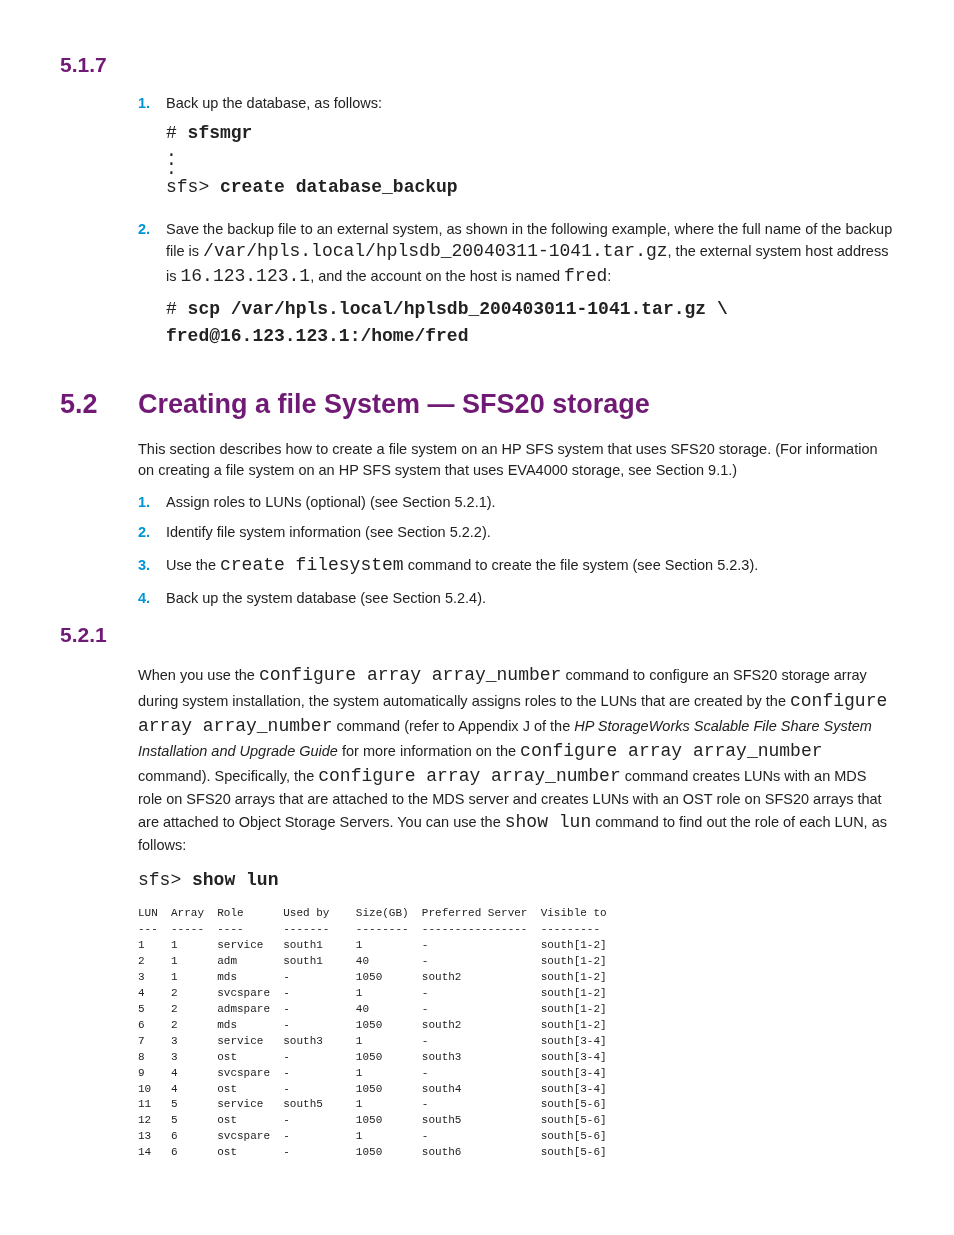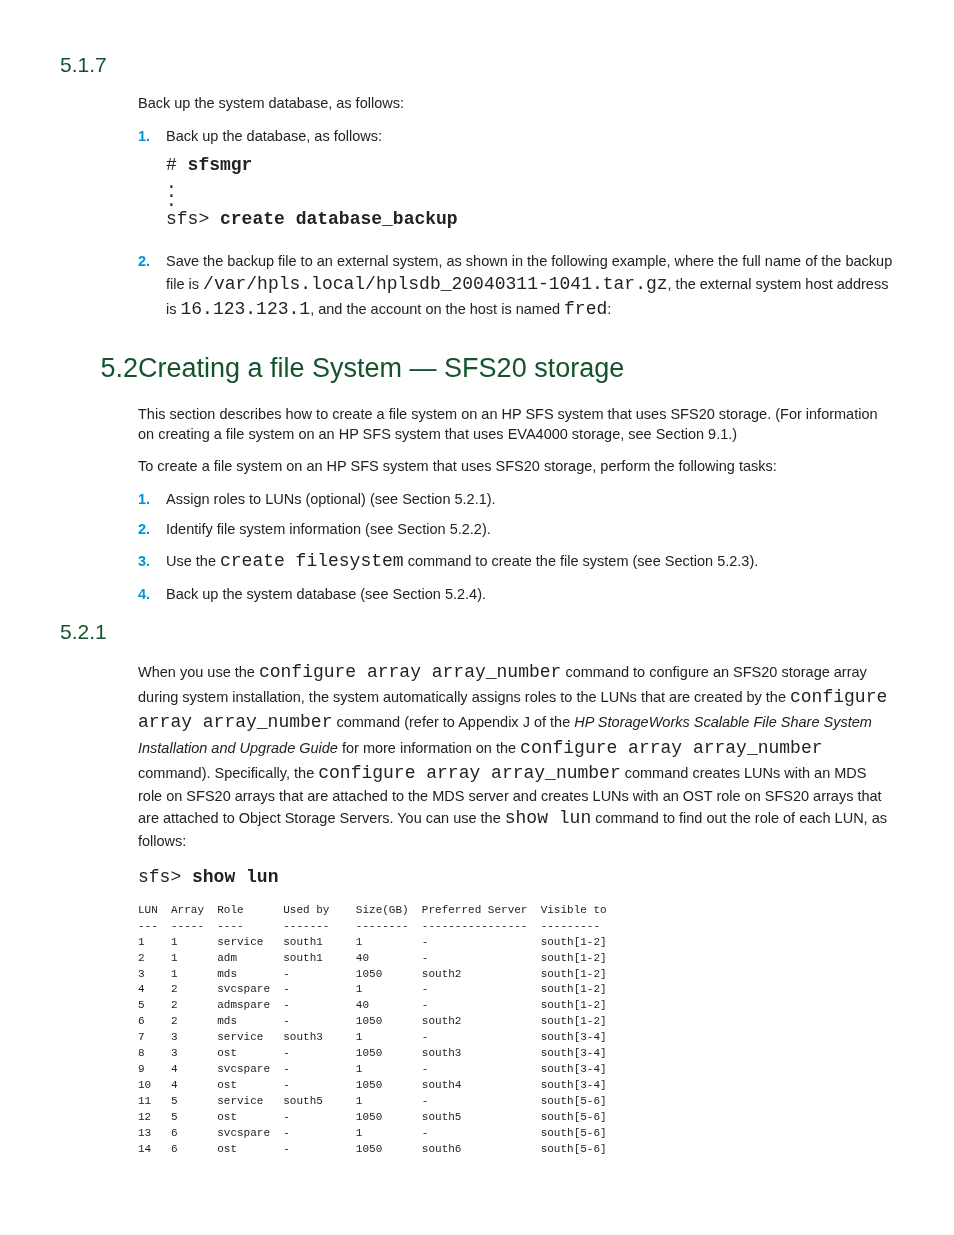--- a/index.html
+++ b/index.html
@@ -6,34 +6,33 @@
     font-family: Arial, Helvetica, sans-serif;
     font-size: 14.5px;
     color: #222;
     margin: 0;
     padding: 50px 60px 40px 60px;
     line-height: 1.4;
     width: 954px;
     box-sizing: border-box;
   }
   .h2, .h3 {
-    color: #14532d;
-    font-weight: 400;
+    color: #701a75;
+    font-weight: 700;
   }
   .h3 {
     font-size: 21px;
     margin-bottom: 14px;
     display: flex;
   }
   .h2 {
     font-size: 27px;
     margin-top: 28px;
     margin-bottom: 16px;
     display: flex;
-    text-align: right;
   }
   .secnum {
     display: inline-block;
     width: 78px;
     flex-shrink: 0;
   }
   .body-indent {
     margin-left: 78px;
   }
   p {
@@ -86,48 +85,48 @@
   }
 </style>
 </head>
 <body>
 
 <div class="h3">
   <span class="secnum">5.1.7</span>
 </div>
 
 <div class="body-indent">
-  <p>Back up the system database, as follows:</p>
   <ol class="numlist">
     <li>
       <span class="marker">1.</span>
       <div class="item-body">
         <div>Back up the database, as follows:</div>
         <div class="codeblock"><span># </span><b>sfsmgr</b>
 <span class="vdots">.<br>.<br>.</span>
 <span>sfs&gt; </span><b>create database_backup</b></div>
       </div>
     </li>
     <li>
       <span class="marker">2.</span>
       <div class="item-body">
         <div><span>Save the backup file to an external system, as shown in the following example, where the full name of the backup file is </span><code>/var/hpls.local/hplsdb_20040311-1041.tar.gz</code><span>, the external system host address is </span><code>16.123.123.1</code><span>, and the account on the host is named </span><code>fred</code><span>:</span></div>
+        <div class="codeblock"><span># </span><b>scp /var/hpls.local/hplsdb_200403011-1041.tar.gz \</b>
+<b>fred@16.123.123.1:/home/fred</b></div>
       </div>
     </li>
   </ol>
 </div>
 
 <div class="h2">
   <span class="secnum">5.2</span>
   <span>Creating a file System — SFS20 storage</span>
 </div>
 
 <div class="body-indent">
   <p>This section describes how to create a file system on an HP SFS system that uses SFS20 storage. (For information on creating a file system on an HP SFS system that uses EVA4000 storage, see Section 9.1.)</p>
-  <p>To create a file system on an HP SFS system that uses SFS20 storage, perform the following tasks:</p>
   <ol class="numlist">
     <li>
       <span class="marker">1.</span>
       <div class="item-body">Assign roles to LUNs (optional) (see Section 5.2.1).</div>
     </li>
     <li>
       <span class="marker">2.</span>
       <div class="item-body">Identify file system information (see Section 5.2.2).</div>
     </li>
     <li>

